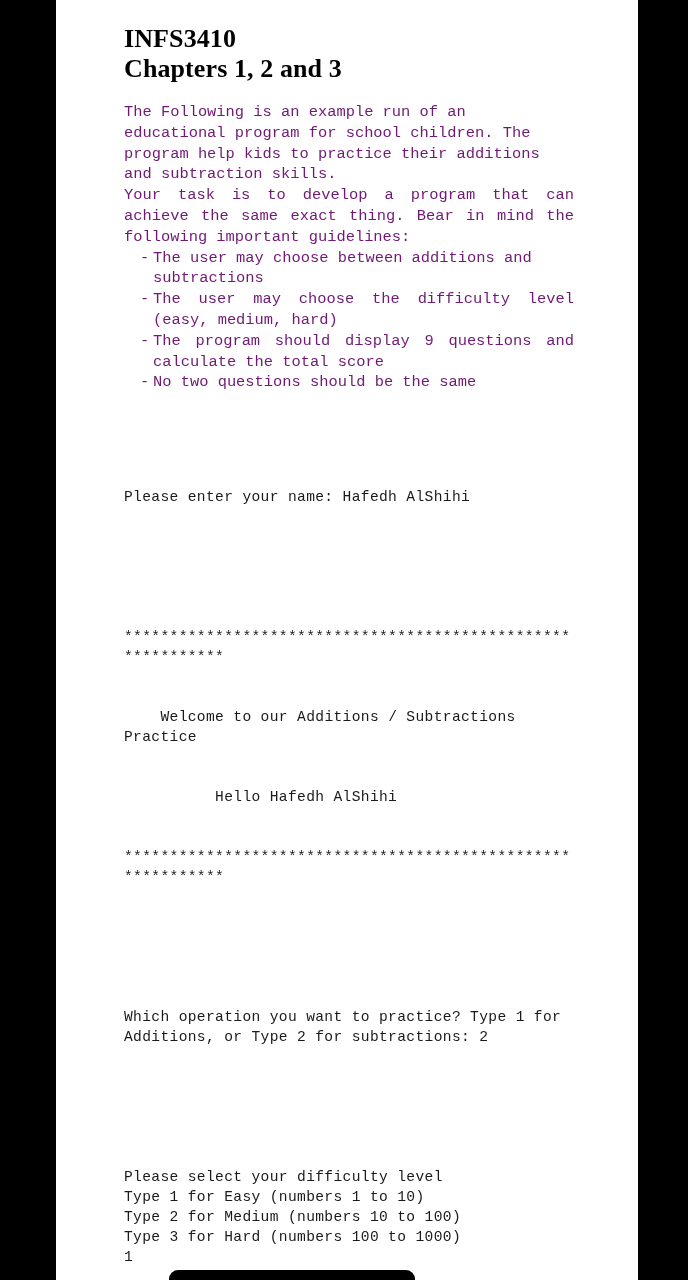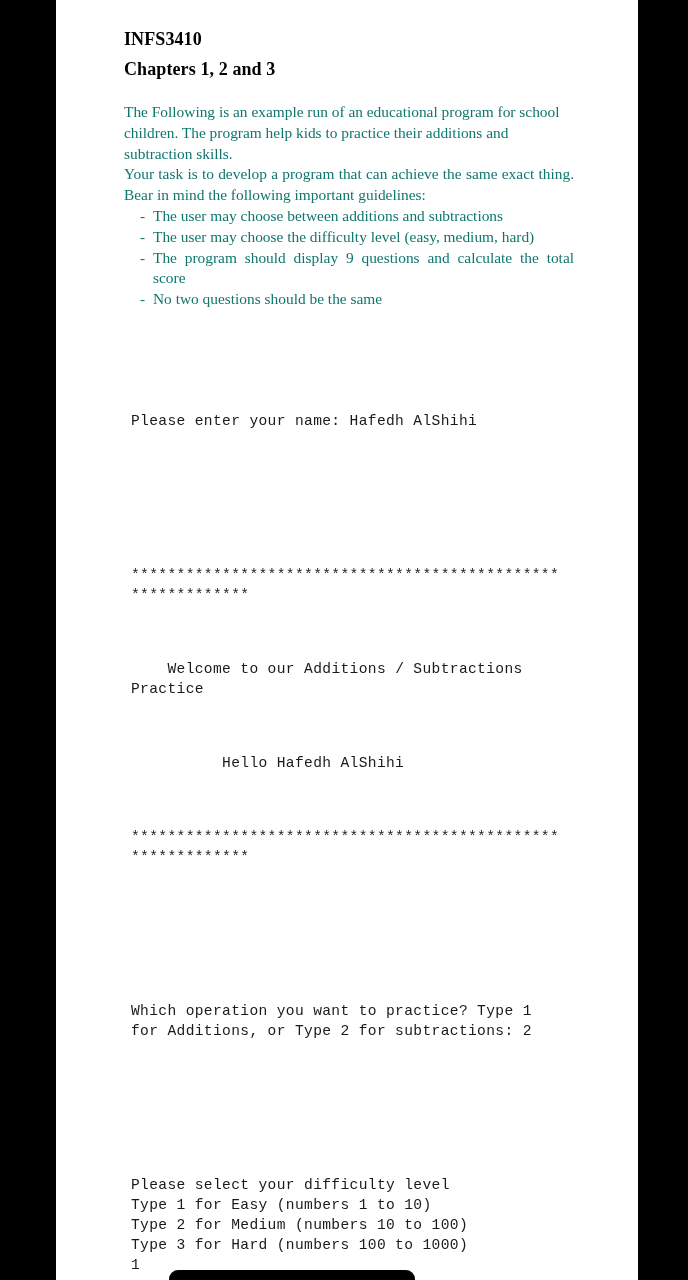--- a/index.html
+++ b/index.html
@@ -39,34 +39,34 @@
   }
 
   .page-inner {
     padding: 24px 0 0 0;
   }
 
   
   .doc-title {
     font-family: "Liberation Serif", serif;
     font-weight: bold;
-    font-size: 18px;
+    font-size: 26px;
     line-height: 30px;
     color: #000000;
     margin: 0 0 0 68px;
     letter-spacing: 0.1px;
   }
   .title-spacer { height: 18px; }
 
   
   .prose {
-    font-family: Liberation Serif, serif;
+    font-family: Liberation Mono, monospace;
     font-size: 15.4px;
     line-height: 20.8px;
-    color: #0f766e;
+    color: #701a75;
     margin: 0 0 0 68px;
     width: 450px;
   }
   .prose p {
     margin: 0;
   }
   .prose p.justify {
     text-align: justify;
     text-justify: inter-word;
   }
@@ -102,21 +102,21 @@
     line-height: 20px;
     color: #1a1a1a;
     margin: 0 0 0 68px;
     width: 448px;
     white-space: pre-wrap;
     word-break: break-word;
     overflow-wrap: break-word;
     letter-spacing: 0.35px;
   }
   .console .blk {
-    margin: 7px;
+    margin: 0;
     white-space: pre-wrap;
   }
   .gap-console-top { height: 34px; }
   .blank-line { height: 20px; }
 
   
   .home-indicator {
     position: absolute;
     left: 169px;
     top: 1270px;

